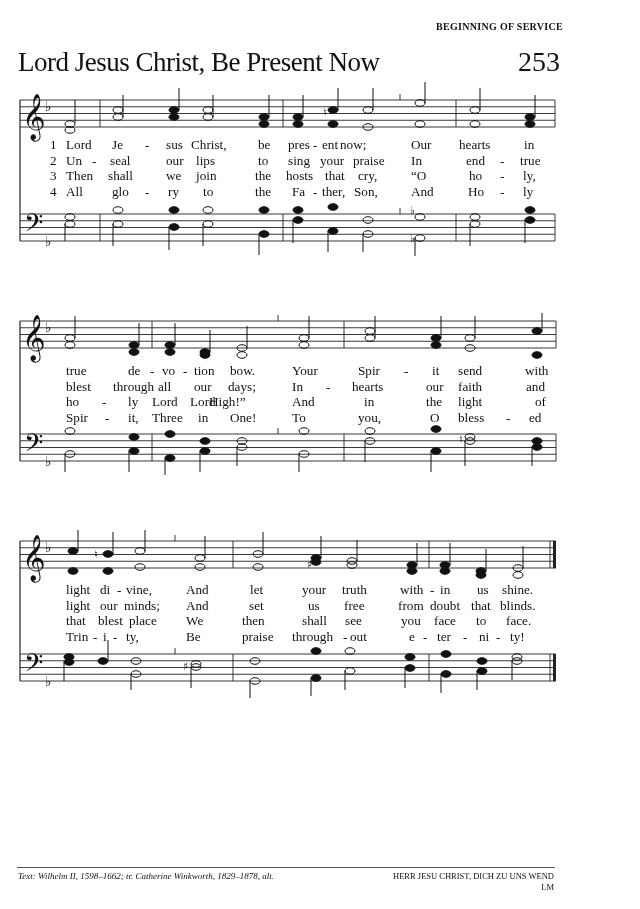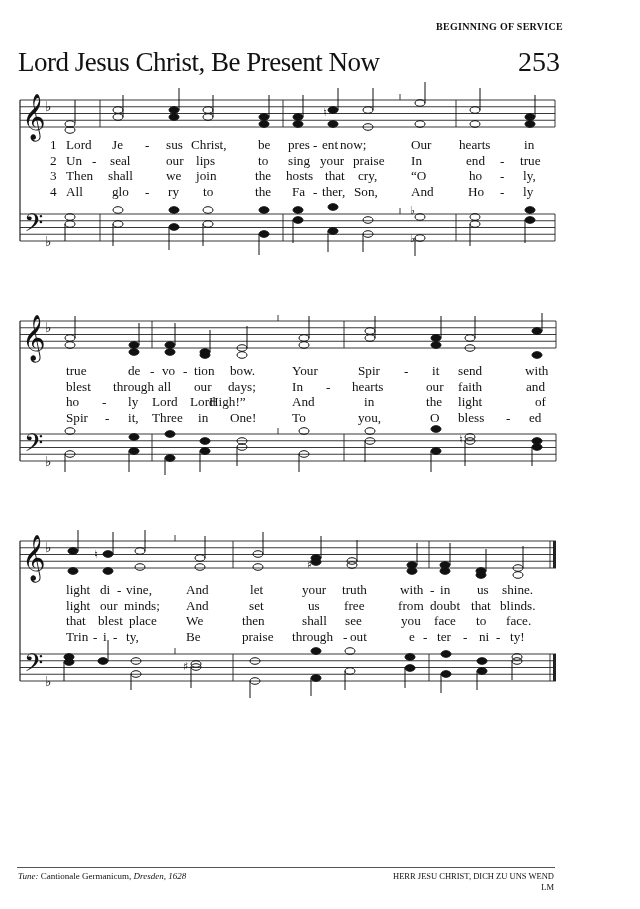--- a/index.html
+++ b/index.html
@@ -523,21 +523,20 @@
     <span class="syl" style="left:463px">-</span>
     <span class="syl" style="left:479px">ni</span>
     <span class="syl" style="left:496px">-</span>
     <span class="syl" style="left:510px">ty!</span>
   </div>
 </div>
 
 <div class="footer-rule"></div>
 <div class="credits">
   <div>
-    <span>Tune:</span>
-    <span class="upright">Cantionale Germanicum,</span>
-    <span>Dresden, 1628</span>
+    <span>Text:</span>
+    <span>Wilhelm II, 1598–1662; tr. Catherine Winkworth, 1829–1878, alt.</span>
   </div>
 </div>
 <div class="tune-info">
   <div>HERR JESU CHRIST, DICH ZU UNS WEND</div>
   <div>LM</div>
 </div>
 
 </body></html>

